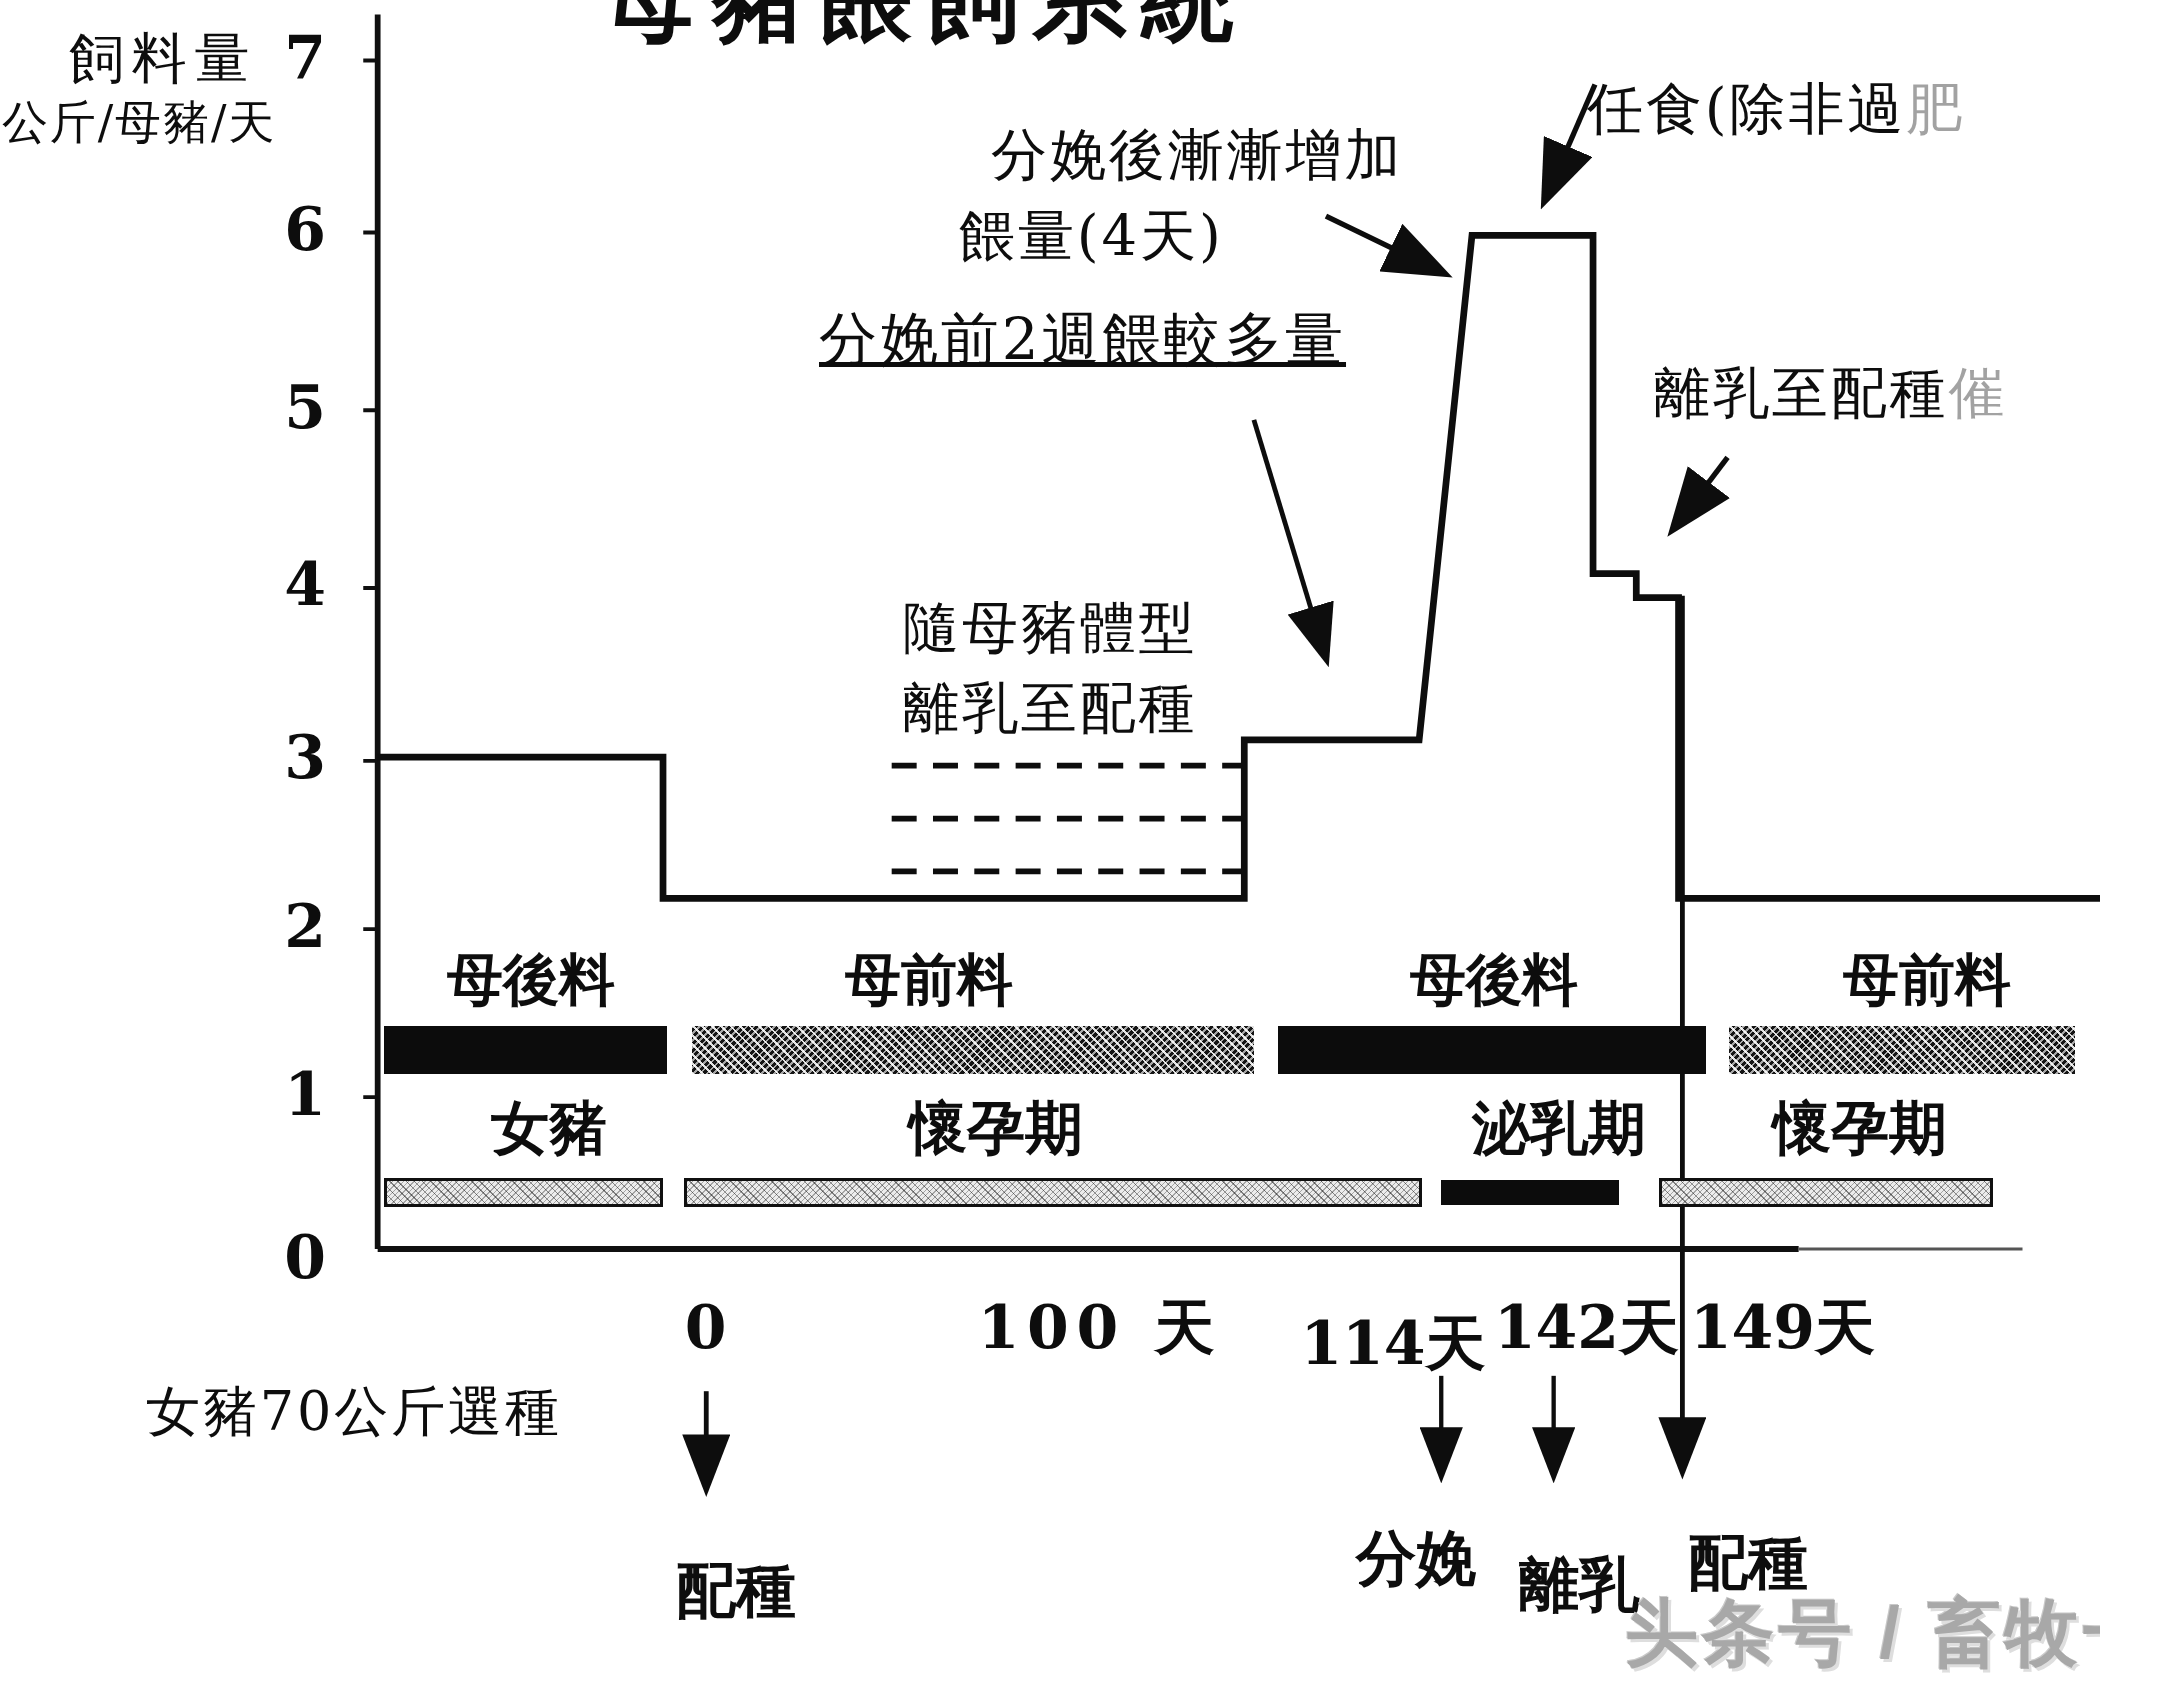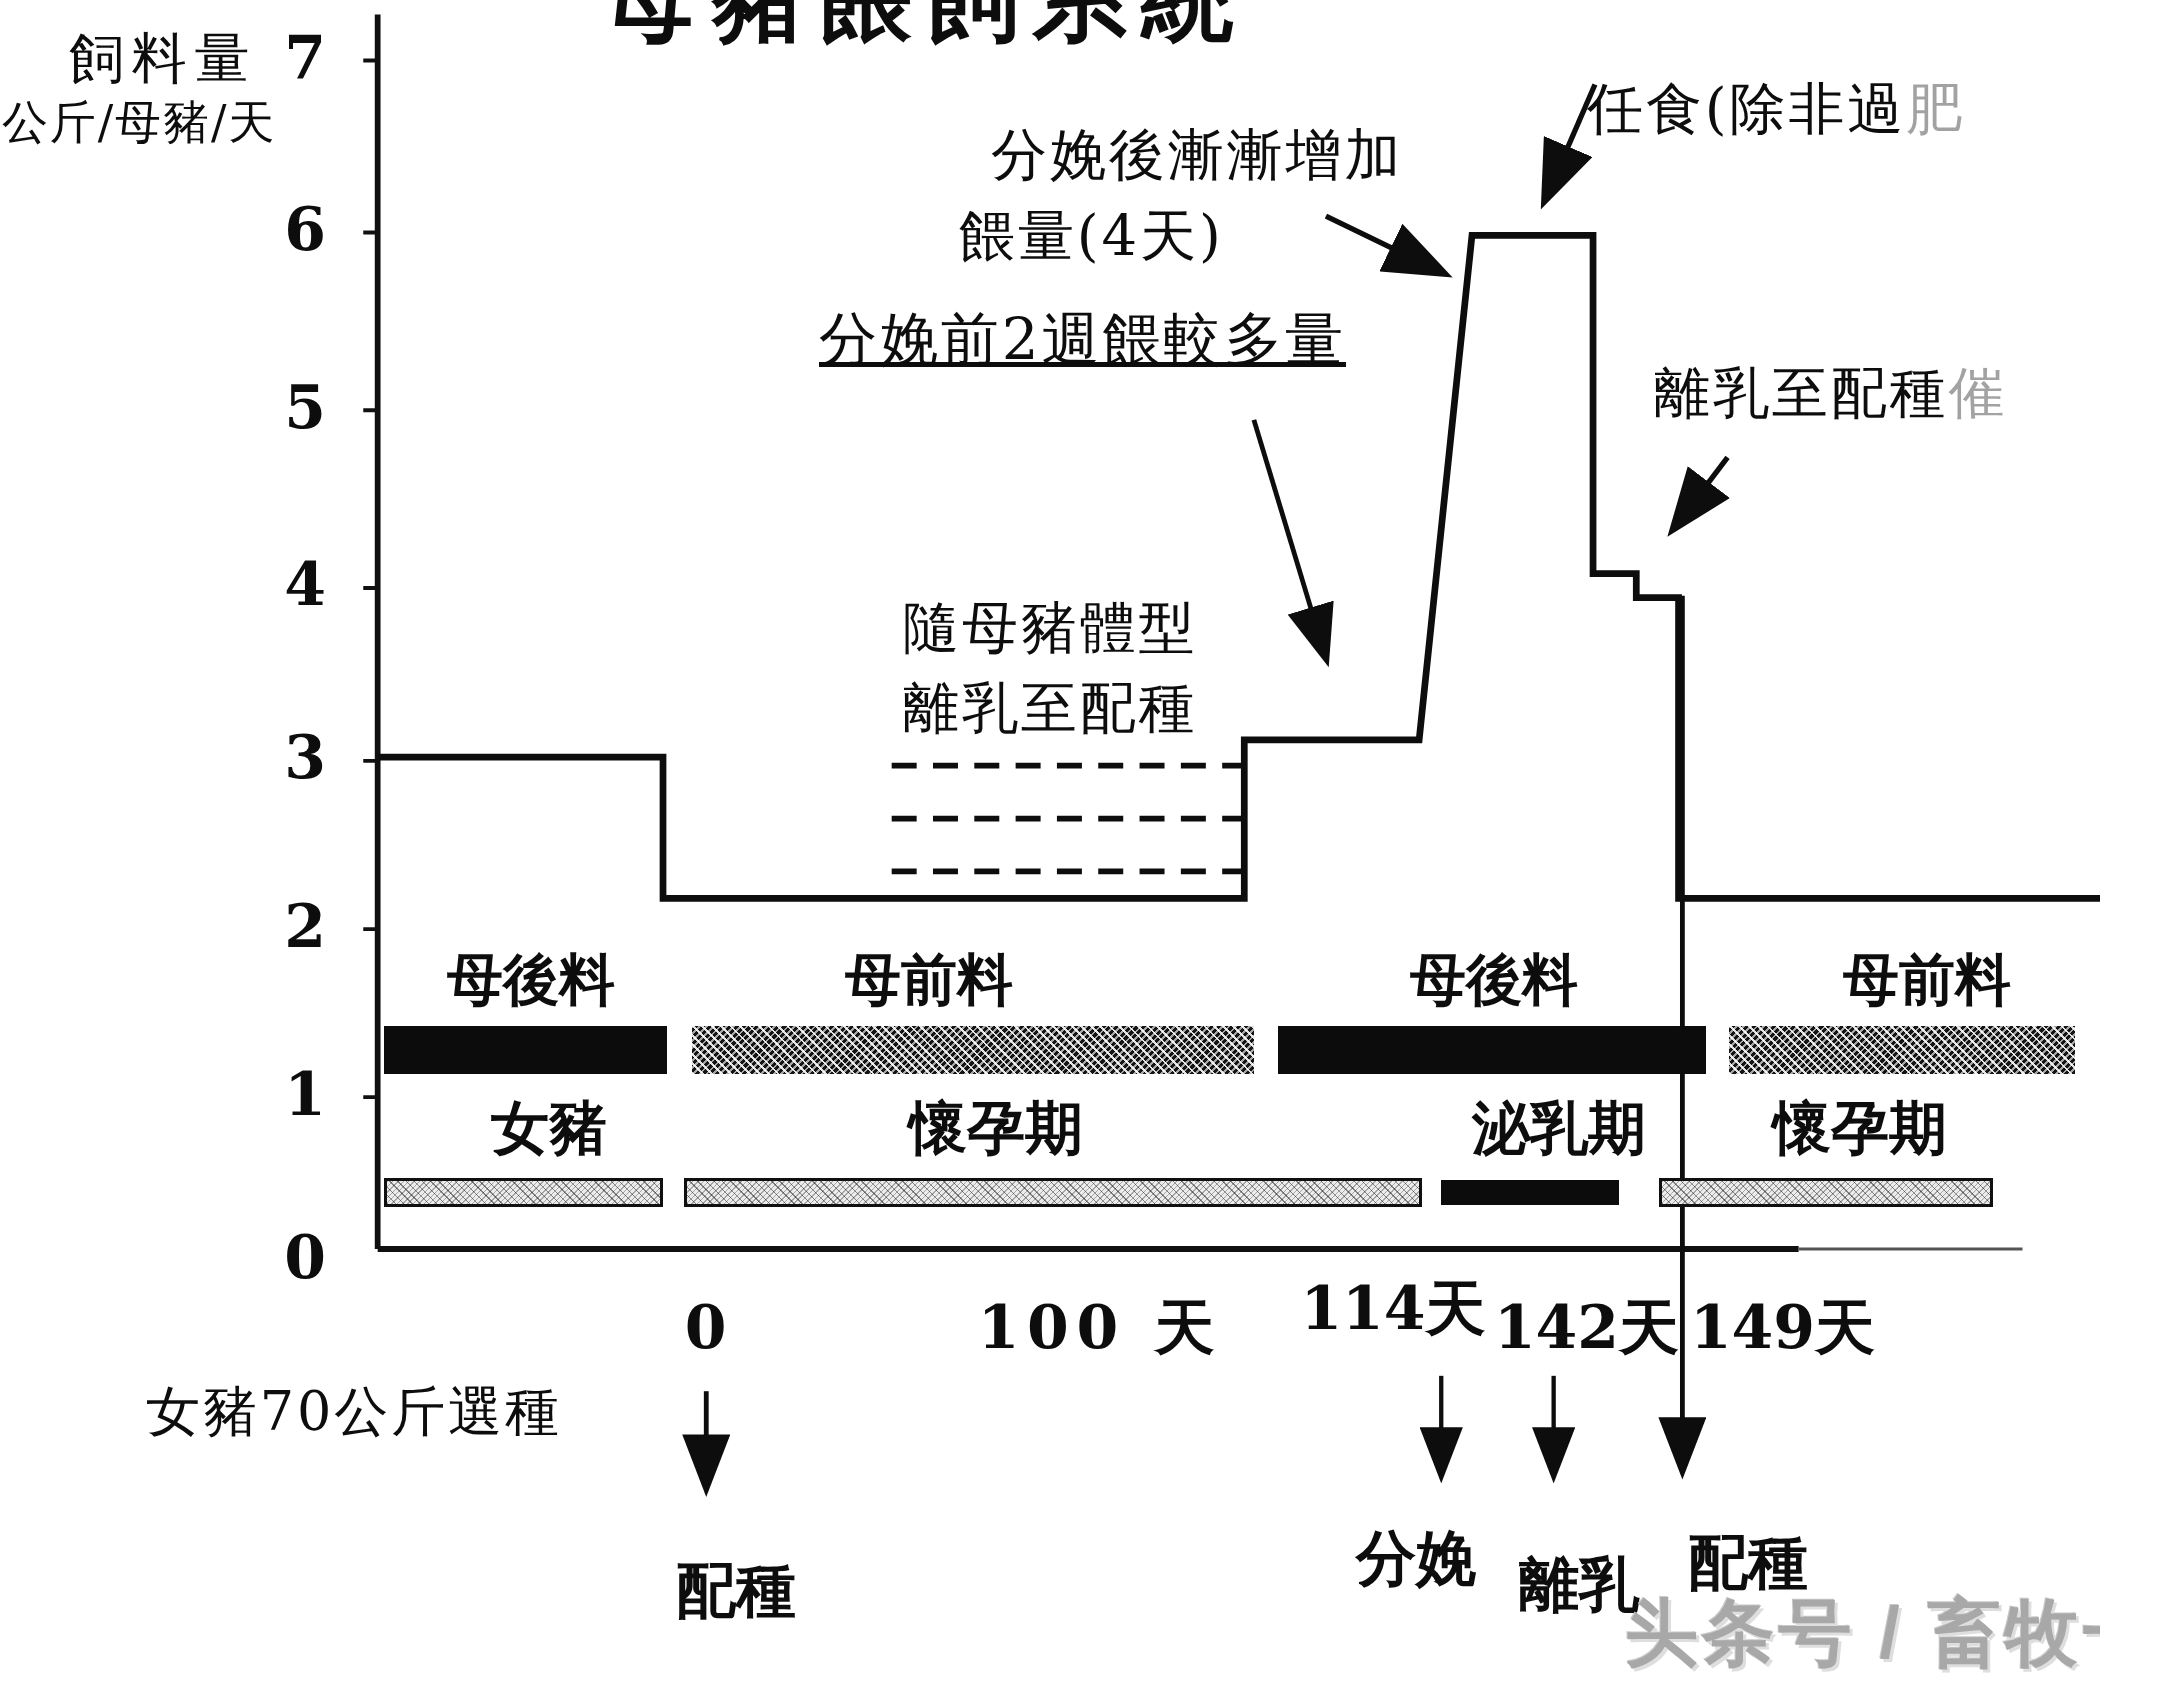--- a/index.html
+++ b/index.html
@@ -129,21 +129,21 @@
   <div class="t lbl" style="left:1420px;top:1095px;width:226px;font-size:58px;">泌乳期</div>
   <div class="t lbl" style="left:1712px;top:1095px;width:235px;font-size:58px;">懷孕期</div>
 
   <div class="bar bar-speckle" style="left:384px;top:1178px;width:279px;height:29px;"></div>
   <div class="bar bar-speckle" style="left:684px;top:1178px;width:738px;height:29px;"></div>
   <div class="bar bar-solid" style="left:1441px;top:1180px;width:178px;height:25px;"></div>
   <div class="bar bar-speckle" style="left:1659px;top:1178px;width:334px;height:29px;"></div>
 
   <div class="t xlab" style="left:672px;top:1293px;width:67px;">0</div>
   <div class="t xlab" style="left:972px;top:1293px;width:256px;letter-spacing:7.7px;">100 天</div>
-  <div class="t xlab" style="left:1297px;top:1274px;width:192px;">114天</div>
+  <div class="t xlab" style="left:1297px;top:1309px;width:192px;">114天</div>
   <div class="t xlab" style="left:1493px;top:1293px;width:187px;">142天</div>
   <div class="t xlab" style="left:1689px;top:1293px;width:187px;">149天</div>
 
   <div class="t ann" style="left:146px;top:1381px;font-size:54px;">女豬70公斤選種</div>
 
   <div class="t lbl" style="left:642px;top:1556px;width:154px;font-size:60px;">配種</div>
   <div class="t lbl" style="left:1337px;top:1524px;width:139px;font-size:60px;">分娩</div>
   <div class="t lbl" style="left:1485px;top:1518px;width:154px;font-size:60px;margin-top:32px;">離乳</div>
   <div class="t lbl" style="left:1664px;top:1528px;width:144px;font-size:60px;">配種</div>
 

